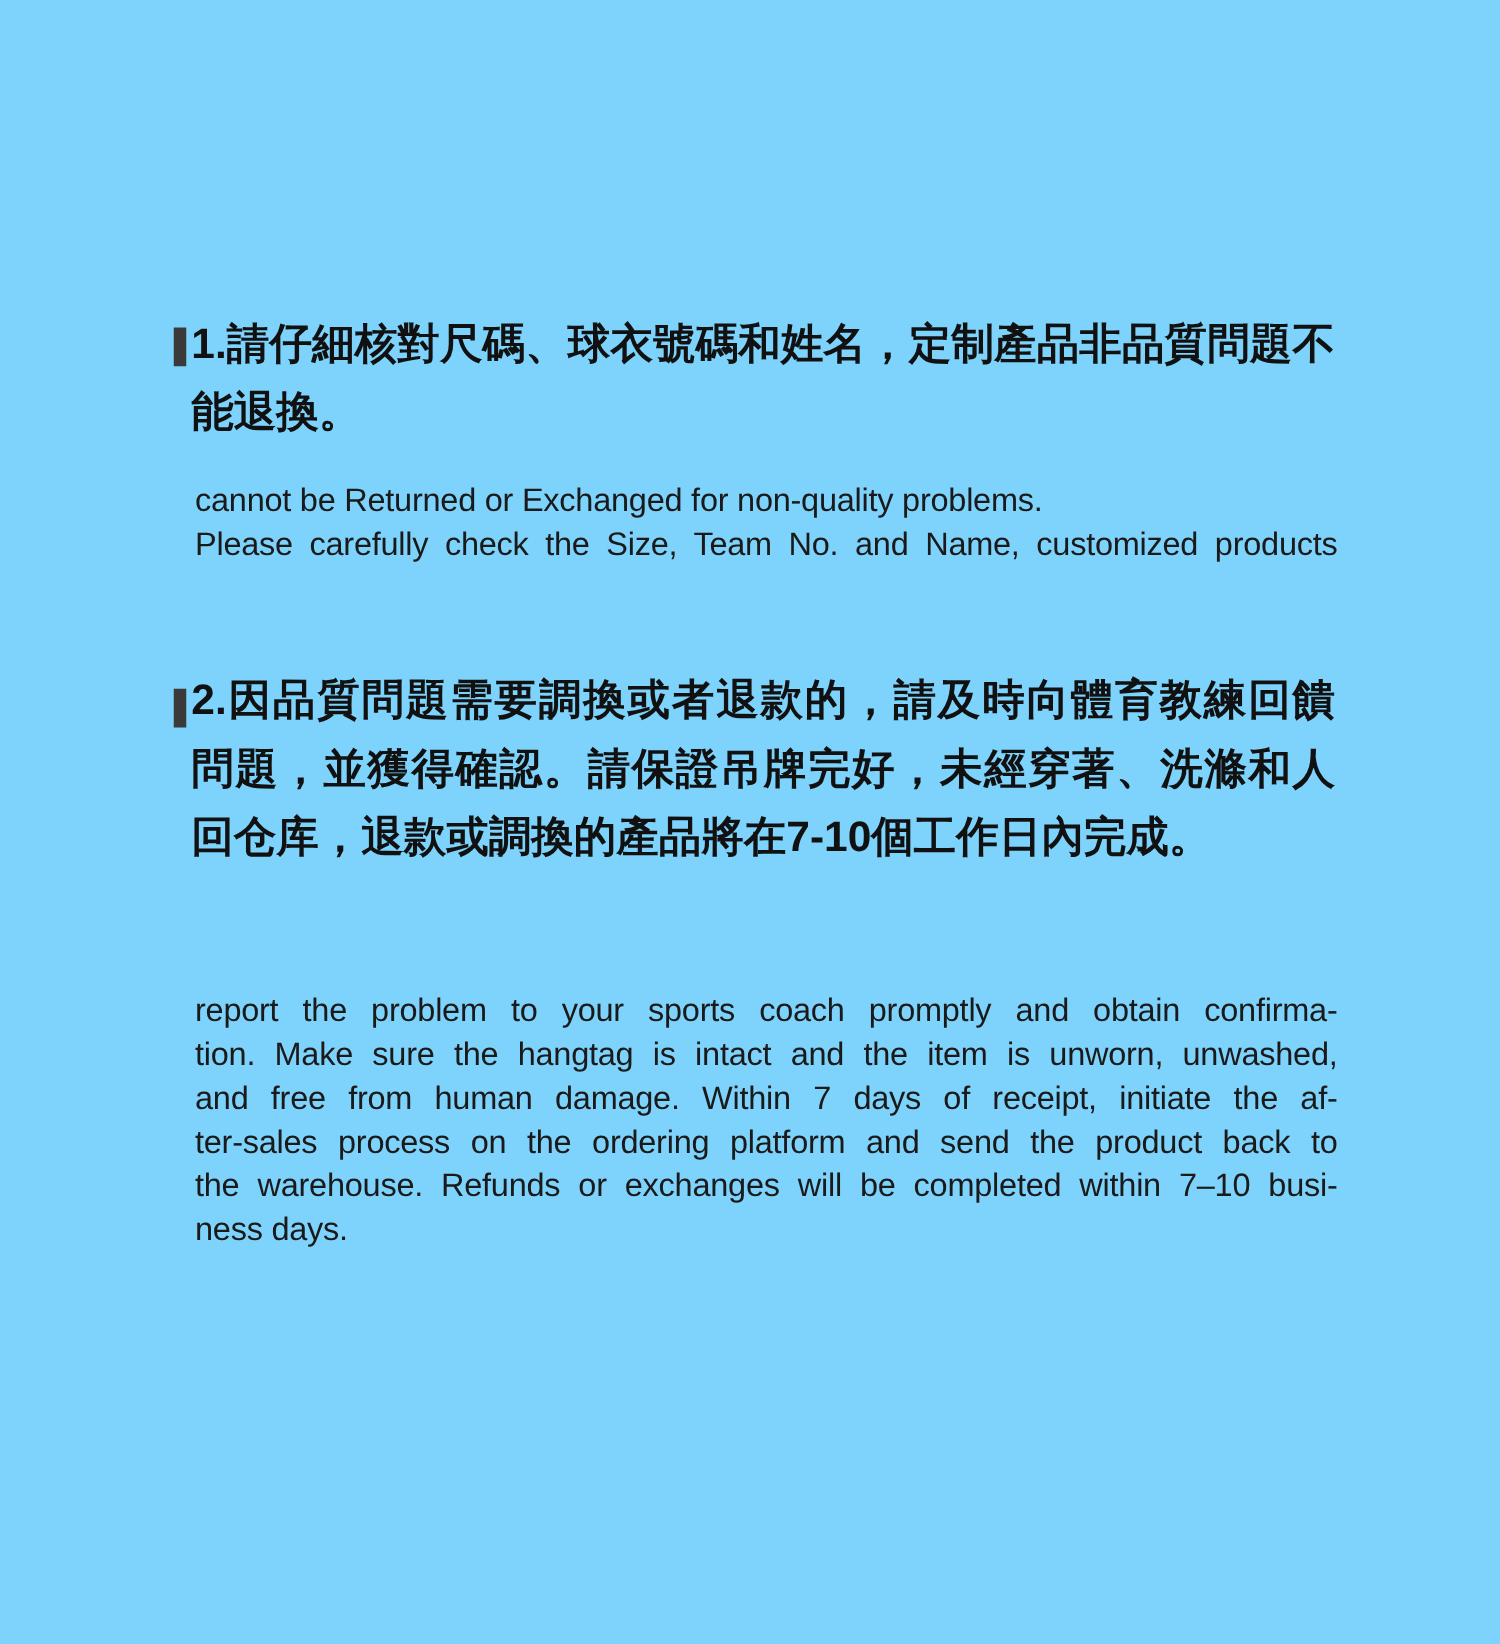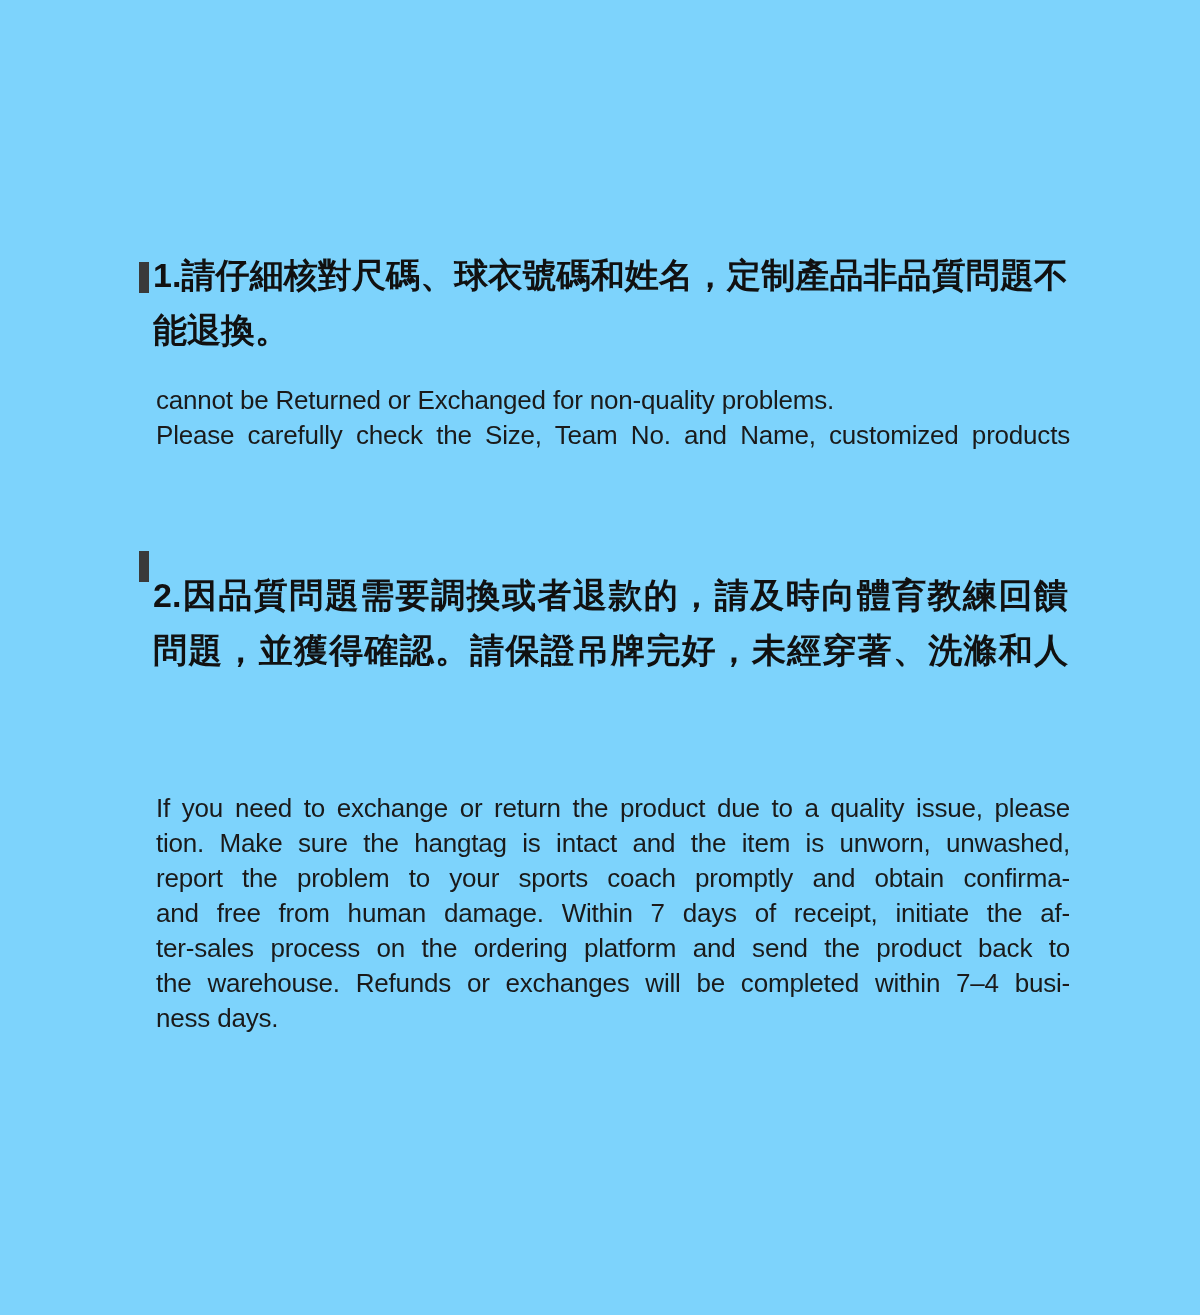--- a/index.html
+++ b/index.html
@@ -24,21 +24,21 @@
     background: #3a3a3a;
   }
   .bar-1 { left: 139px; top: 262px; }
   .bar-2 { left: 139px; top: 551px; }
   .heading-zh {
     position: absolute;
     left: 153px;
     width: 915px;
   }
   .heading-1 { top: 248px; }
-  .heading-2 { top: 533px; margin-top: 35px; }
+  .heading-2 { top: 533px; }
   .line-zh {
     height: 55px;
     line-height: 55px;
     font-size: 34px;
     font-weight: 700;
     color: #111111;
     white-space: nowrap;
     text-align: justify;
     text-align-last: justify;
   }
@@ -80,24 +80,24 @@
   </div>
   <div class="para-en para-1">
     <div class="line-en last">cannot be Returned or Exchanged for non-quality problems.</div>
     <div class="line-en">Please carefully check the Size, Team No. and Name, customized products</div>
   </div>
 
   <div class="marker-bar bar-2"></div>
   <div class="heading-zh heading-2">
     <div class="line-zh">2.因品質問題需要調換或者退款的，請及時向體育教練回饋</div>
     <div class="line-zh">問題，並獲得確認。請保證吊牌完好，未經穿著、洗滌和人</div>
+    <div class="line-zh last">回仓库，退款或調換的產品將在7-10個工作日內完成。</div>
   </div>
   <div class="para-en para-2">
-    <div class="line-en">If you need to exchange or return the product due to a quality issue, please</div>
+    <div class="line-en">report the problem to your sports coach promptly and obtain confirma-</div>
     <div class="line-en">tion. Make sure the hangtag is intact and the item is unworn, unwashed,</div>
-    <div class="line-en">report the problem to your sports coach promptly and obtain confirma-</div>
     <div class="line-en">and free from human damage. Within 7 days of receipt, initiate the af-</div>
     <div class="line-en">ter-sales process on the ordering platform and send the product back to</div>
-    <div class="line-en">the warehouse. Refunds or exchanges will be completed within 7–4 busi-</div>
+    <div class="line-en">the warehouse. Refunds or exchanges will be completed within 7–10 busi-</div>
     <div class="line-en last">ness days.</div>
   </div>
 
 </div>
 
 </body></html>

